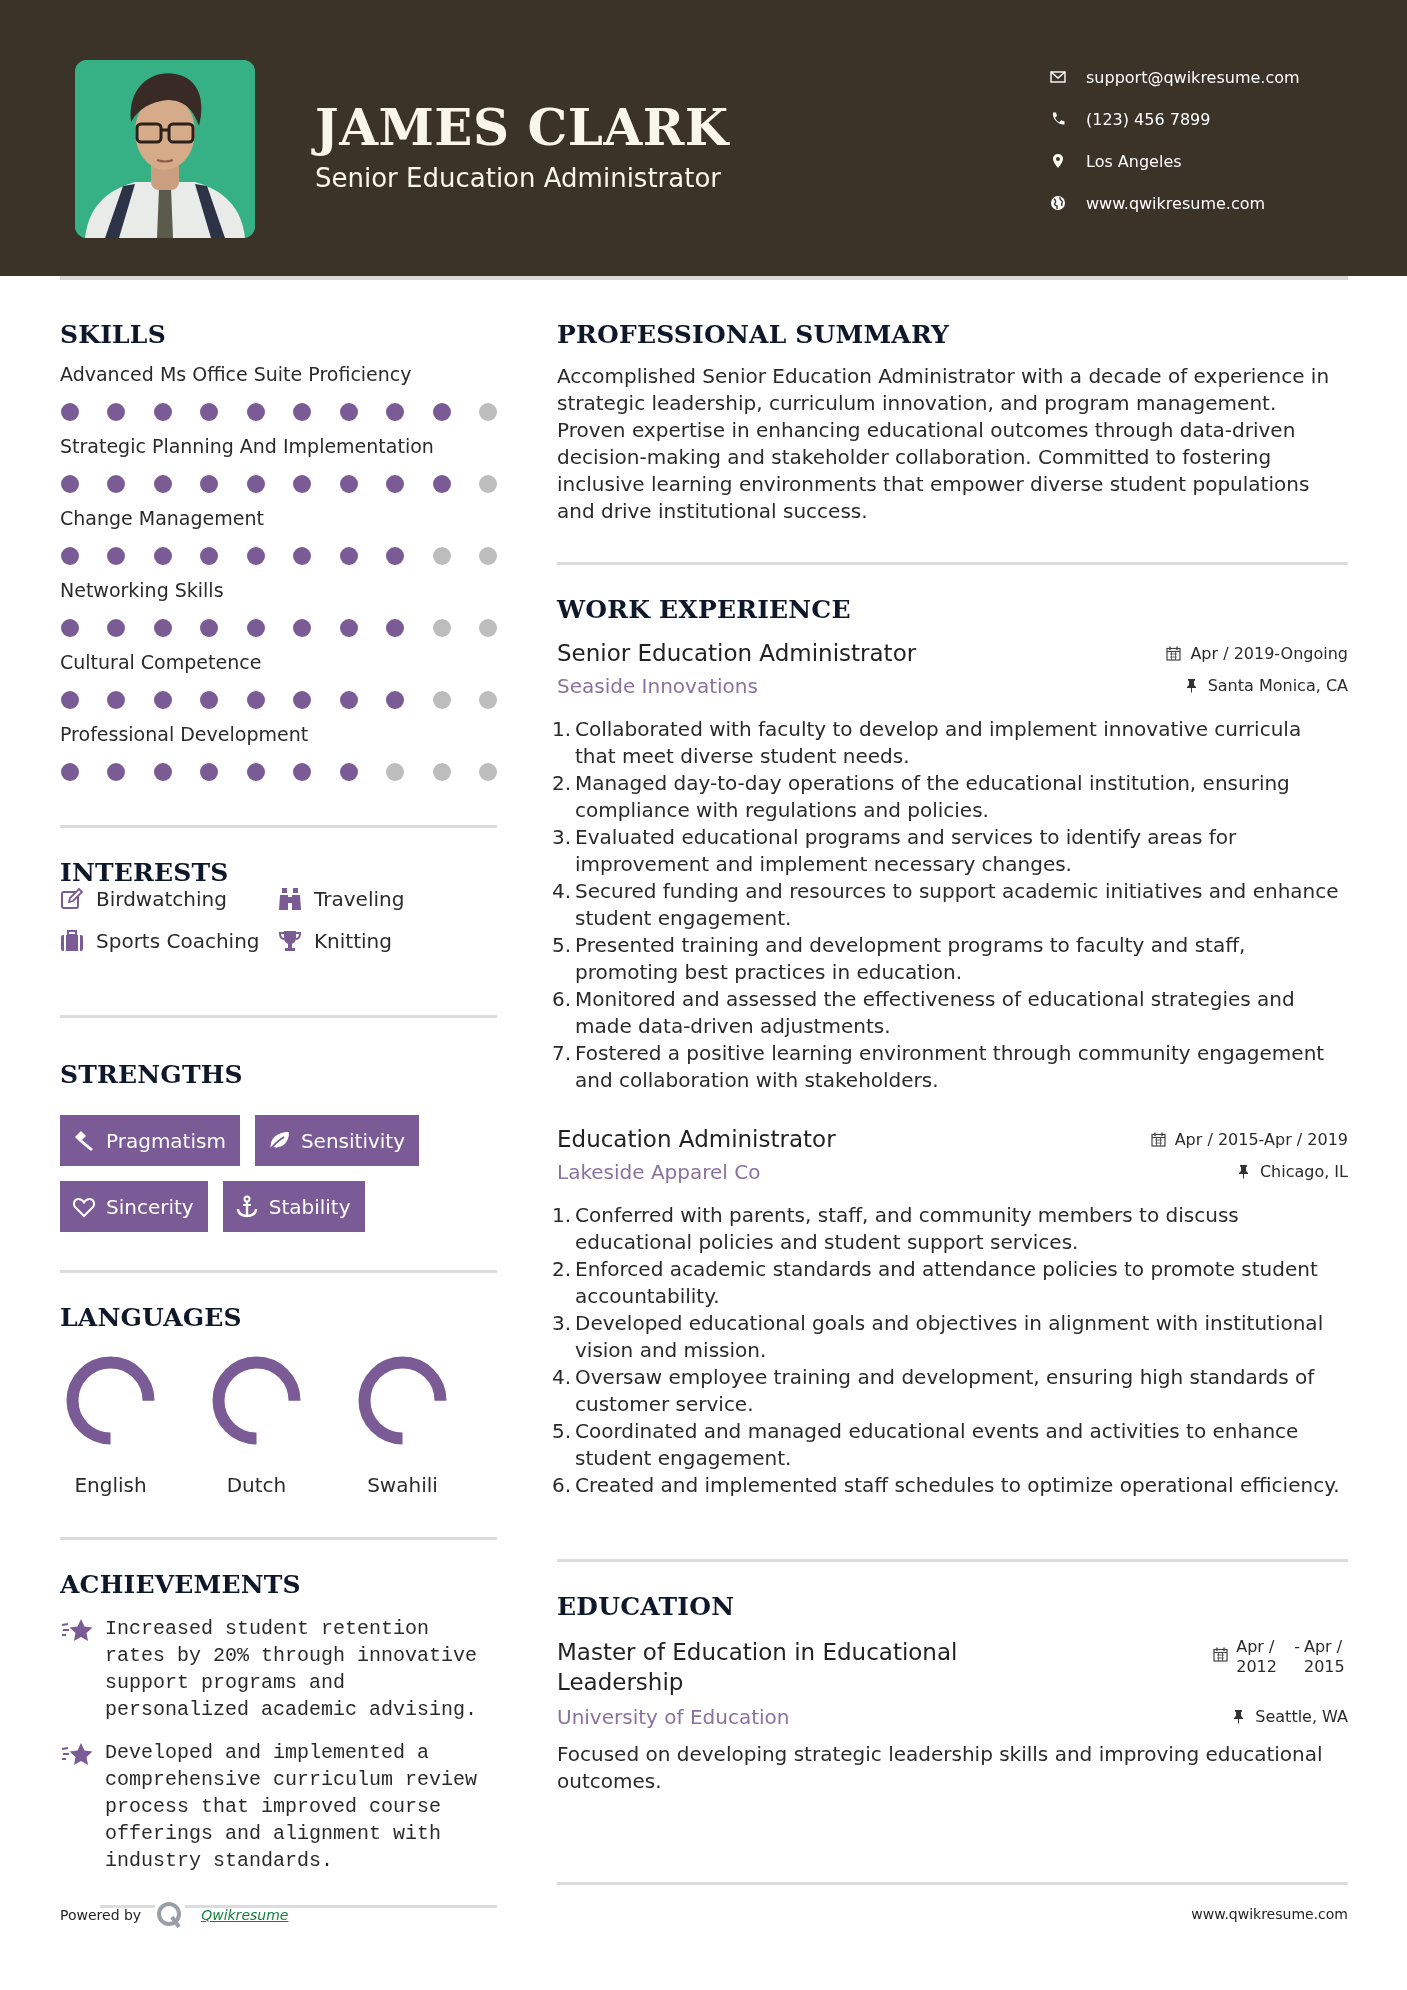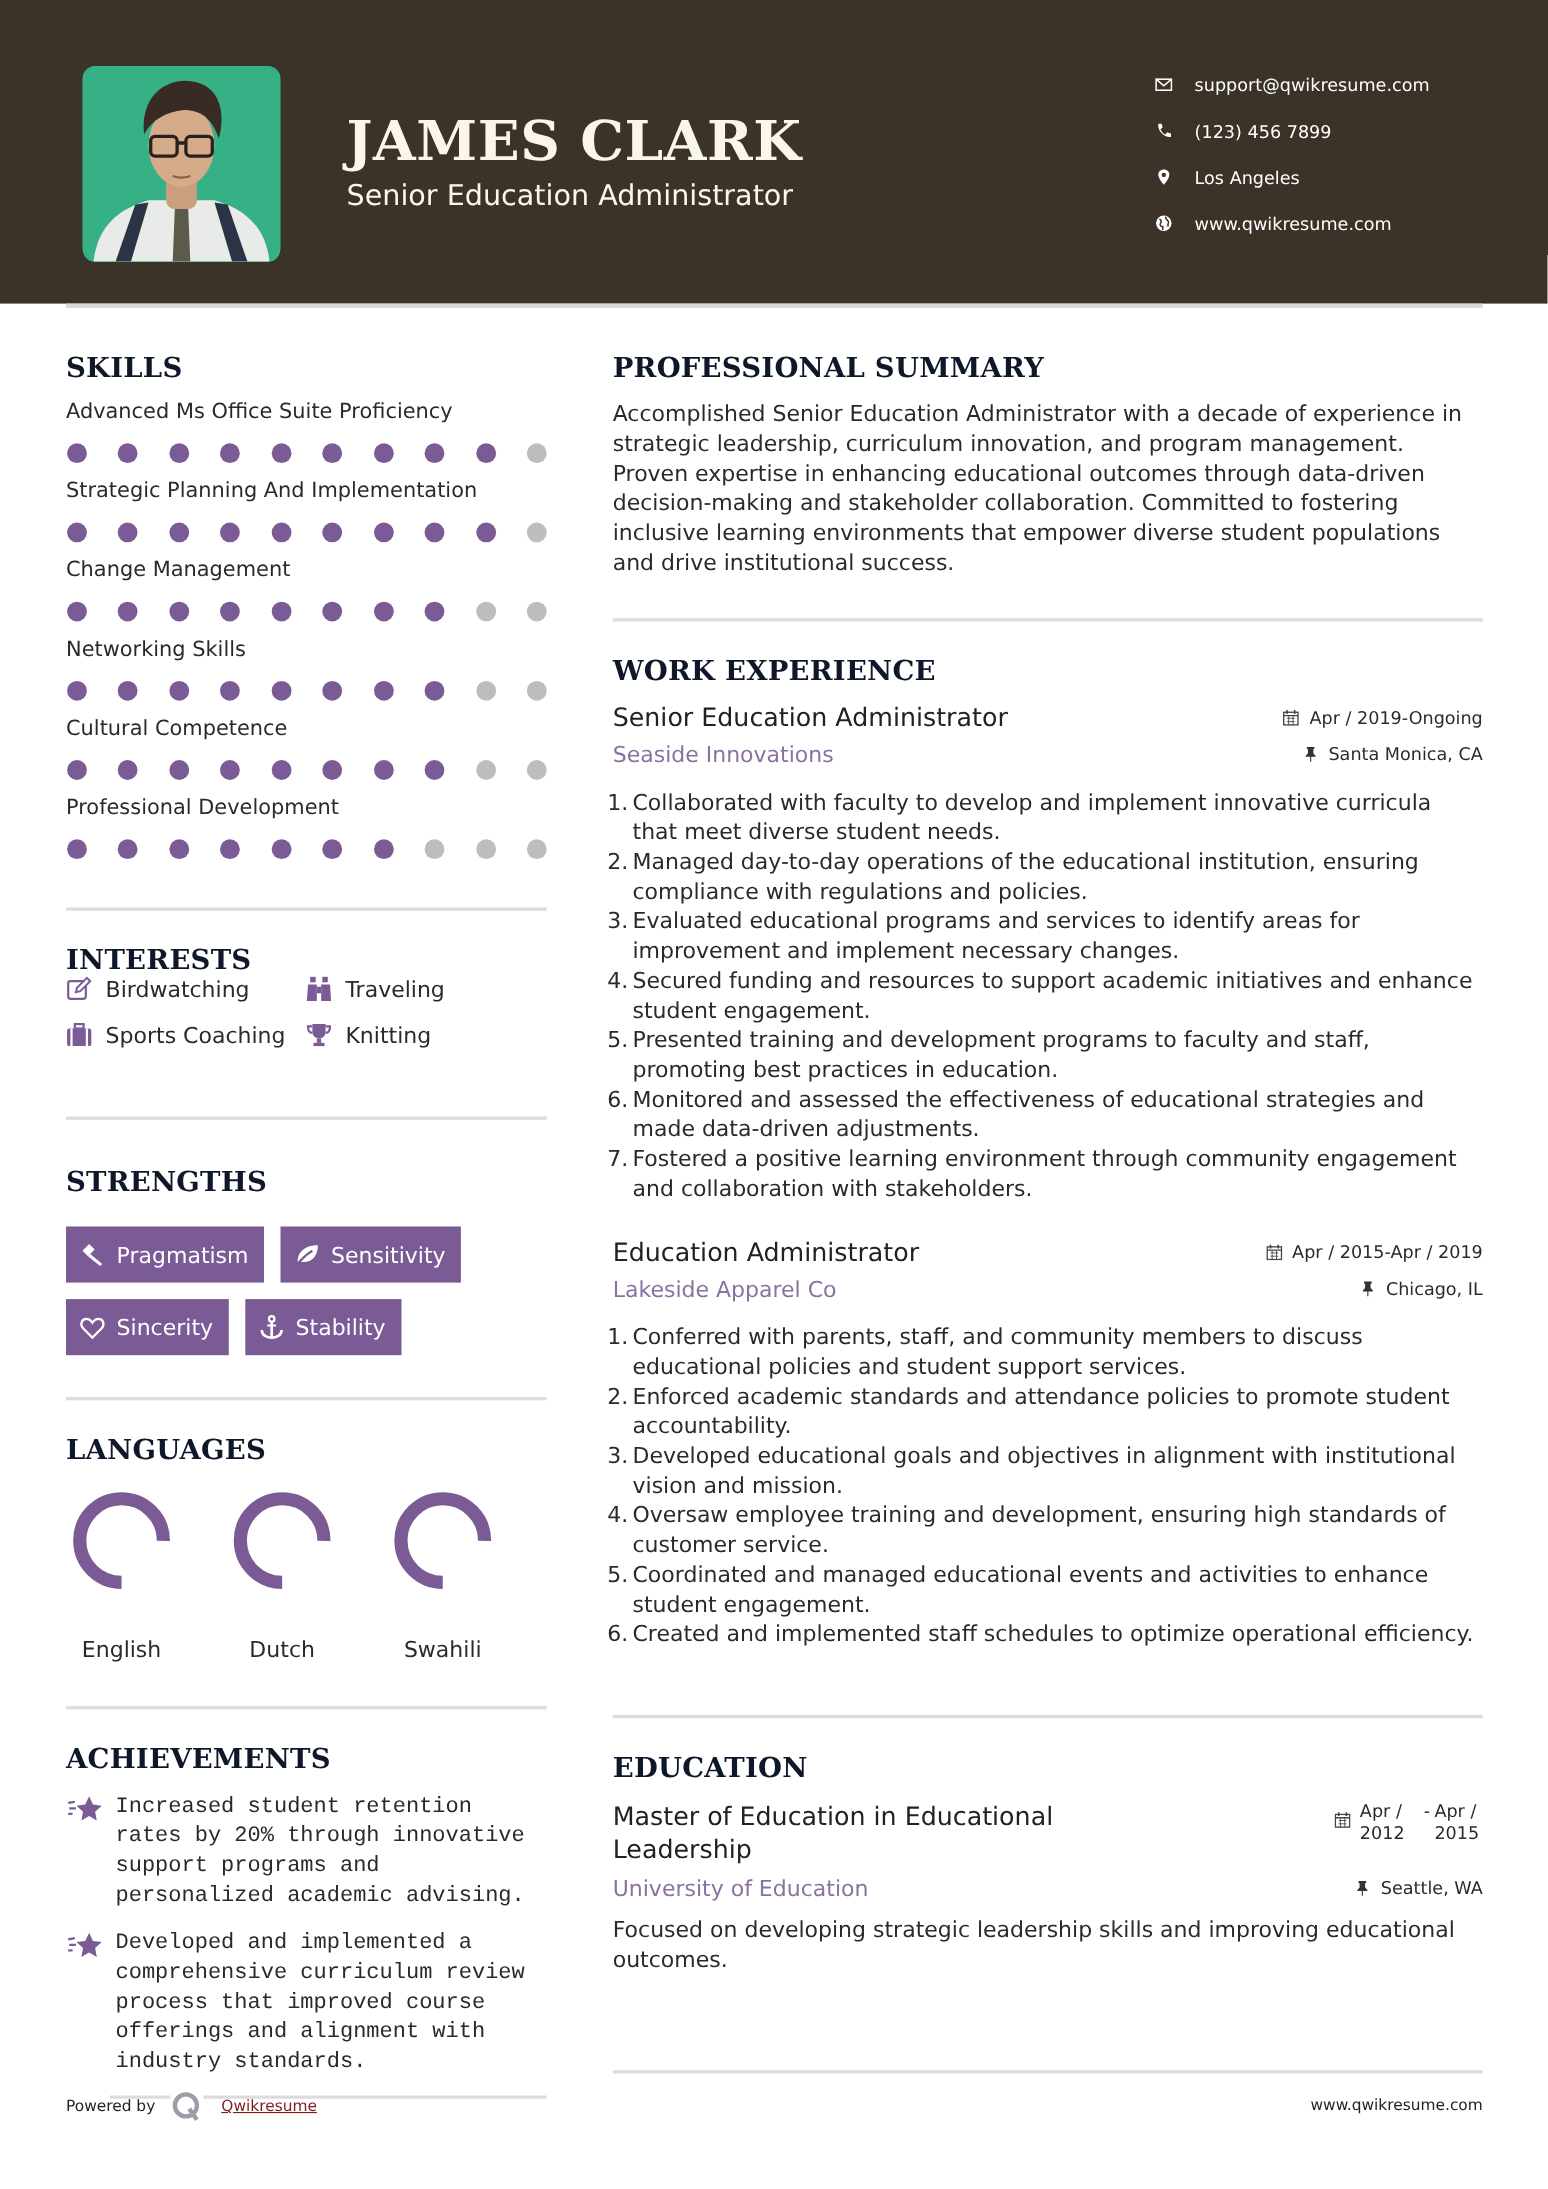--- a/index.html
+++ b/index.html
@@ -38,32 +38,32 @@
   
   .strengths { display: flex; flex-wrap: wrap; gap: 15px 15px; margin-top: 26px; width: 400px; }
   .tag { display: inline-flex; align-items: center; background: #7b5b95; color: #fff; font-size: 20px; height: 51px; padding: 0 14px 0 12px; }
   .tag .ti { width: 34px; display: inline-flex; align-items: center; }
   .tag .ti svg { width: 24px; height: 24px; }
 
   
   .langs { display: flex; gap: 57px; margin-top: 24px; padding-left: 6px; }
   .lang { width: 89px; display: flex; flex-direction: column; align-items: center; }
   .lang svg { width: 89px; height: 89px; }
-  .lang-name { font-size: 20px; color: #2a2a2a; margin-top: 42px; text-align: center; white-space: nowrap; }
+  .lang-name { font-size: 20px; color: #2a2a2a; margin-top: 28px; text-align: center; white-space: nowrap; }
 
   
   .ach { display: flex; margin-top: 16px; }
   .ach .ai { width: 45px; flex: 0 0 45px; padding-top: 2px; }
   .ach .ai svg { width: 34px; height: 28px; }
   .ach-text { font-size: 20px; line-height: 27px; color: #2a2a2a; width: 390px; font-family: Liberation Mono, monospace; }
 
   .powered { position: absolute; left: 60px; top: 1900px; display: flex; align-items: center; font-size: 14px; color: #222; }
   .powered-line { position: absolute; left: 100px; top: 1905px; width: 397px; height: 3px; background: #dcdcdc; }
   .powered .q { margin: 0 16px 0 14px; width: 30px; height: 30px; background: #fff; display: inline-flex; }
-  .powered a { color: #7f1d1d; text-decoration: underline; }
+  .powered a { color: #15803d; text-decoration: underline; font-style: italic; }
 
   
   .summary { font-size: 20px; line-height: 27px; color: #2a2a2a; margin-top: 14px; }
   .job-head { display: flex; justify-content: space-between; align-items: baseline; }
   .job-title { font-size: 23px; color: #222; }
   .job-meta { font-size: 16px; color: #2a2a2a; display: flex; align-items: center; white-space: nowrap; }
   .job-meta svg { width: 15px; height: 15px; margin-right: 9px; }
   .company { font-size: 20px; color: #8a72a0; }
   .bullets { list-style: none; margin-top: 18px; }
   .bullets li { display: flex; font-size: 20px; line-height: 27px; color: #2a2a2a; }

